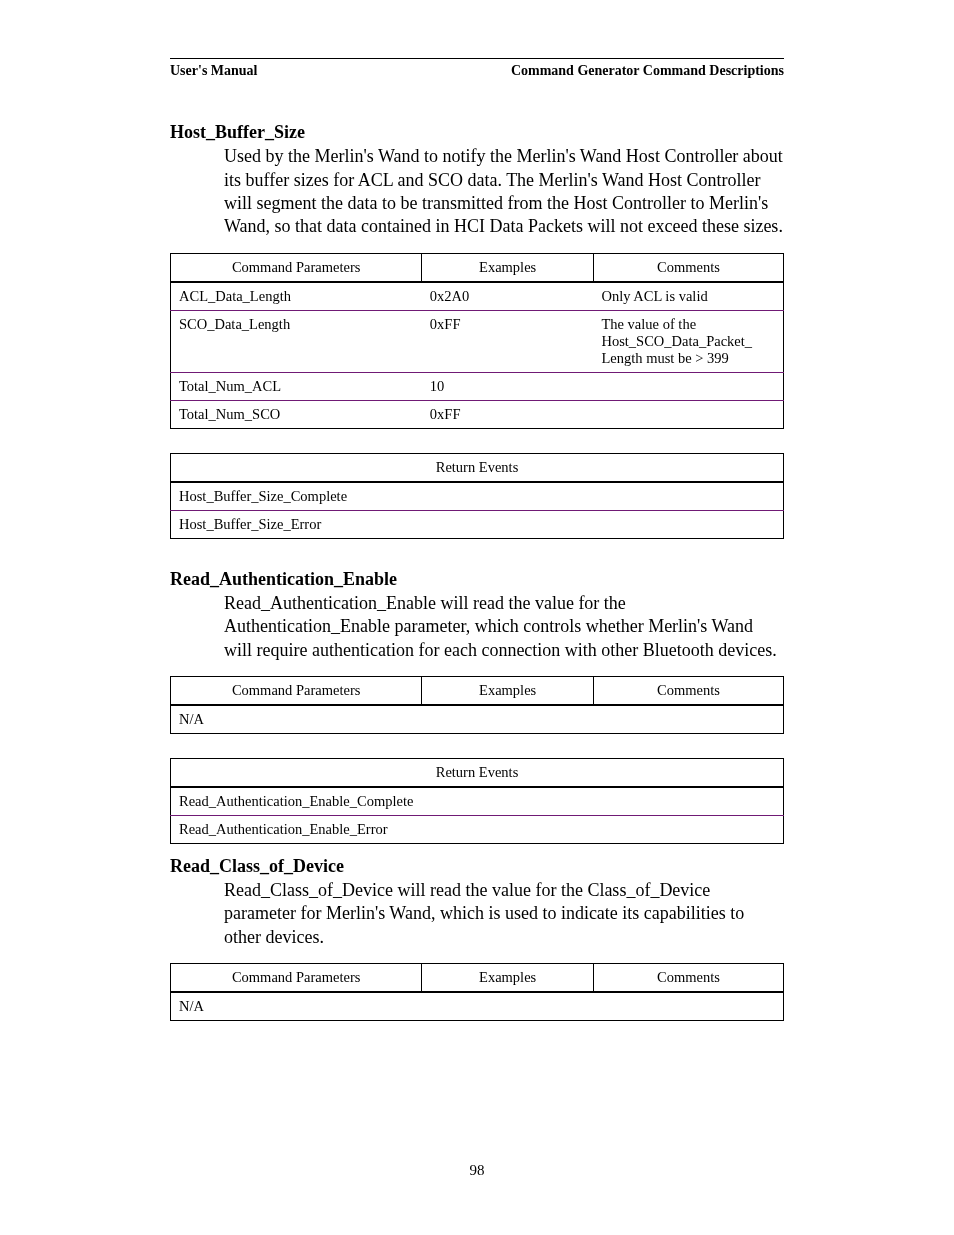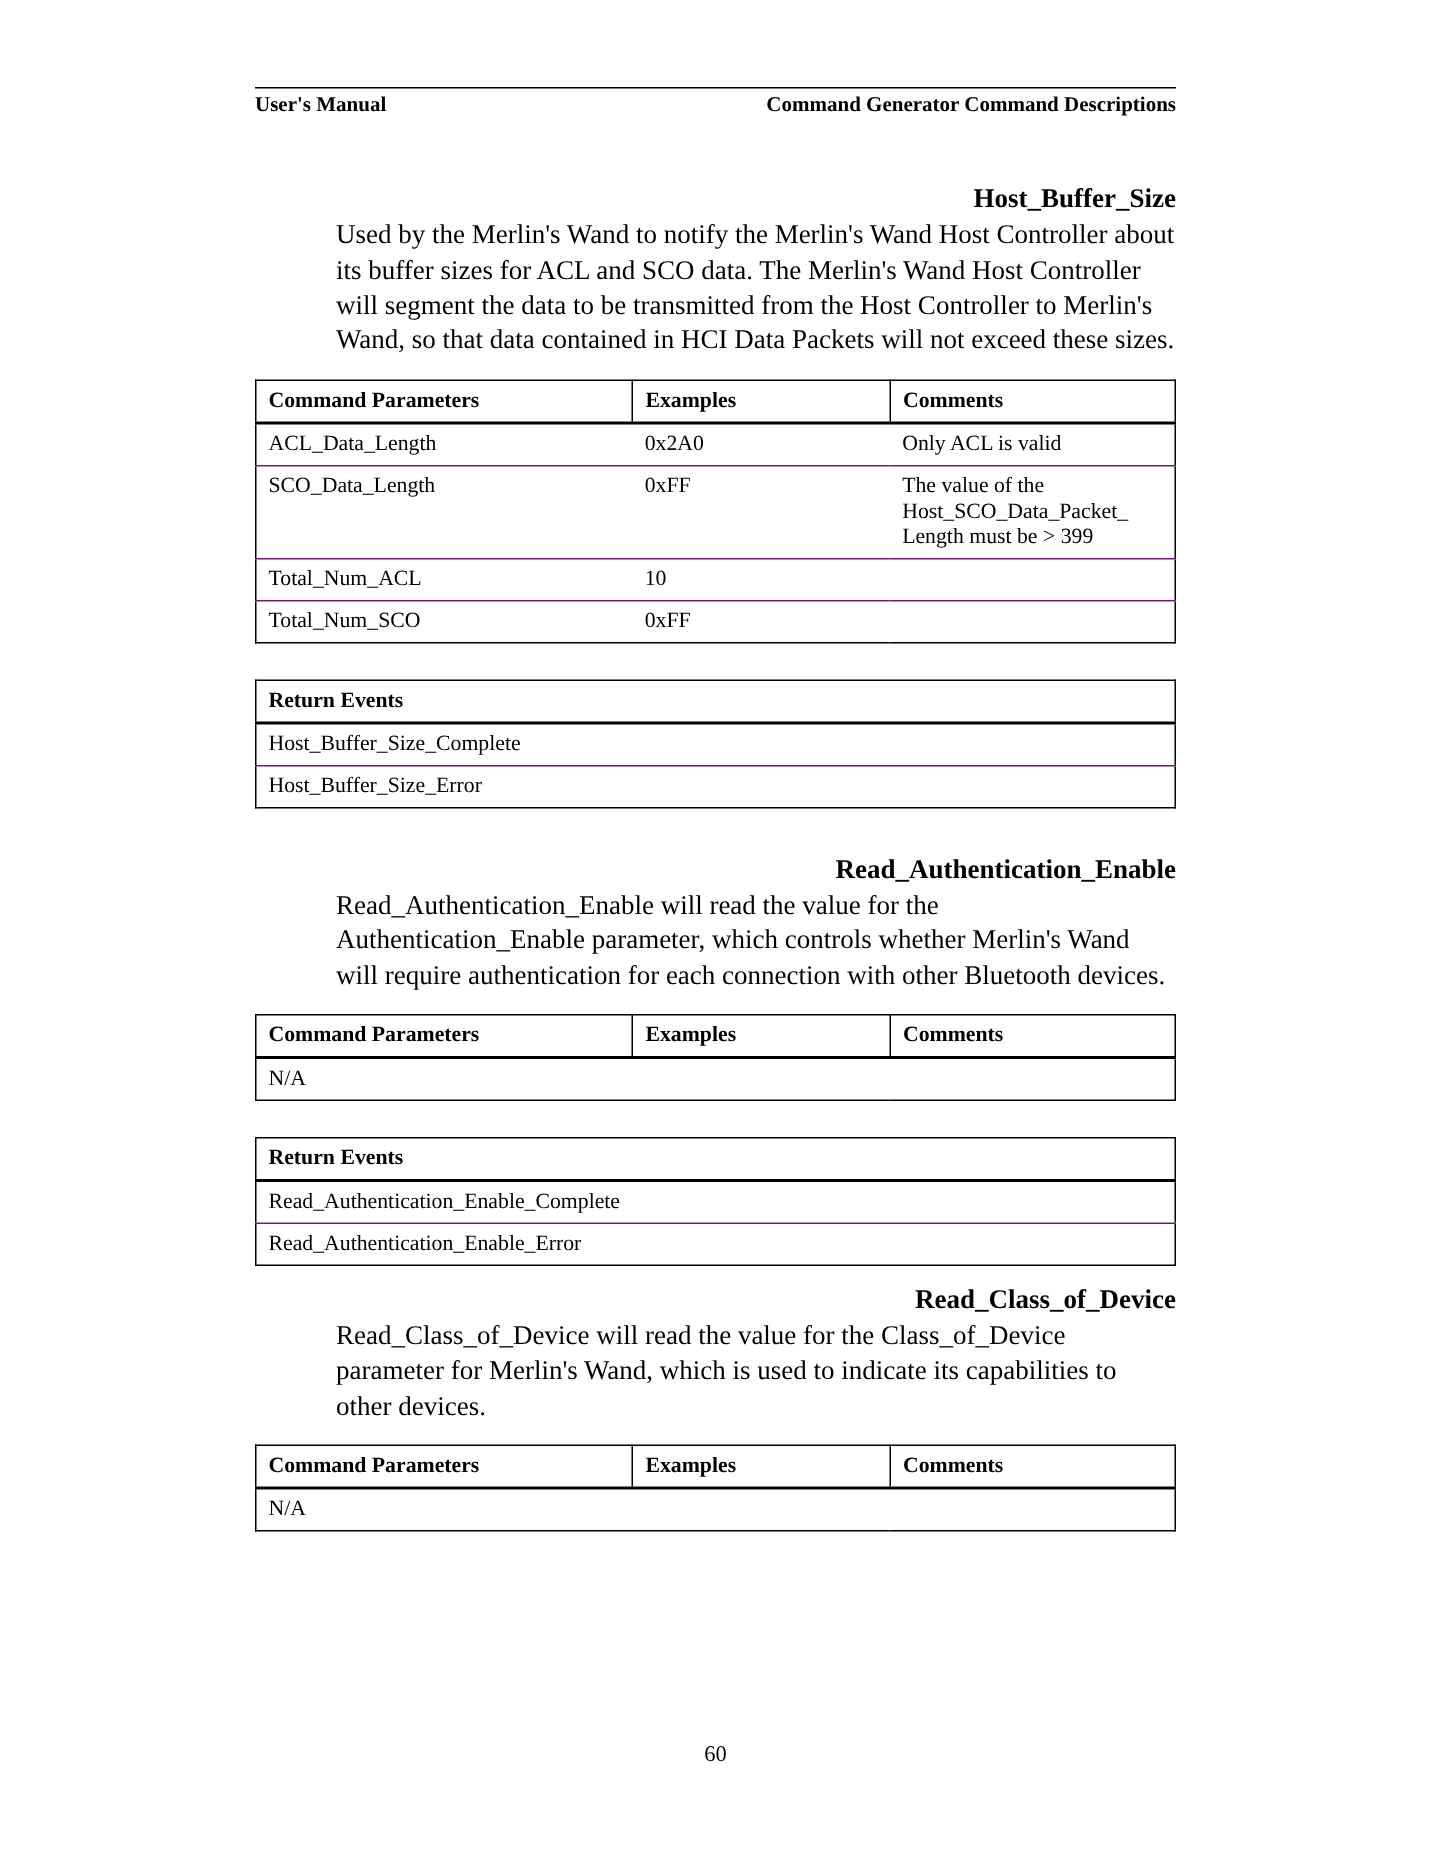--- a/index.html
+++ b/index.html
@@ -29,40 +29,39 @@
   .hdr-rule {
     border-bottom: 1px solid #000;
     margin: 2px 0 3px 0;
   }
 
   .sect-title {
     font-weight: bold;
     font-size: 18px;
     margin-top: 42px;
     margin-bottom: 2px;
-    text-align: right;
   }
   .bodytext {
     font-size: 18px;
     line-height: 1.3;
     margin-left: 54px;
     margin-bottom: 10px;
   }
 
   table.params {
     border-collapse: collapse;
     width: 100%;
     font-size: 14.5px;
     margin-top: 14px;
     table-layout: fixed;
     border: 1.5px solid #000;
   }
   table.params th {
-    text-align: left;
-    font-weight: bold;
+    text-align: center;
+    font-weight: normal;
     padding: 5px 8px;
     border: 1px solid #000;
     border-bottom-width: 2px;
   }
   table.params td {
     padding: 5px 8px;
     vertical-align: top;
     border-bottom: 1px solid #701a75;
   }
   table.params tr:last-child td { border-bottom: none; }
@@ -203,14 +202,14 @@
       <th>Comments</th>
     </tr>
     <tr>
       <td>N/A</td>
       <td></td>
       <td></td>
     </tr>
   </tbody>
     </table>
 
-  <div class="footer-num">60</div>
+  <div class="footer-num">98</div>
 </div>
 
 </body></html>

